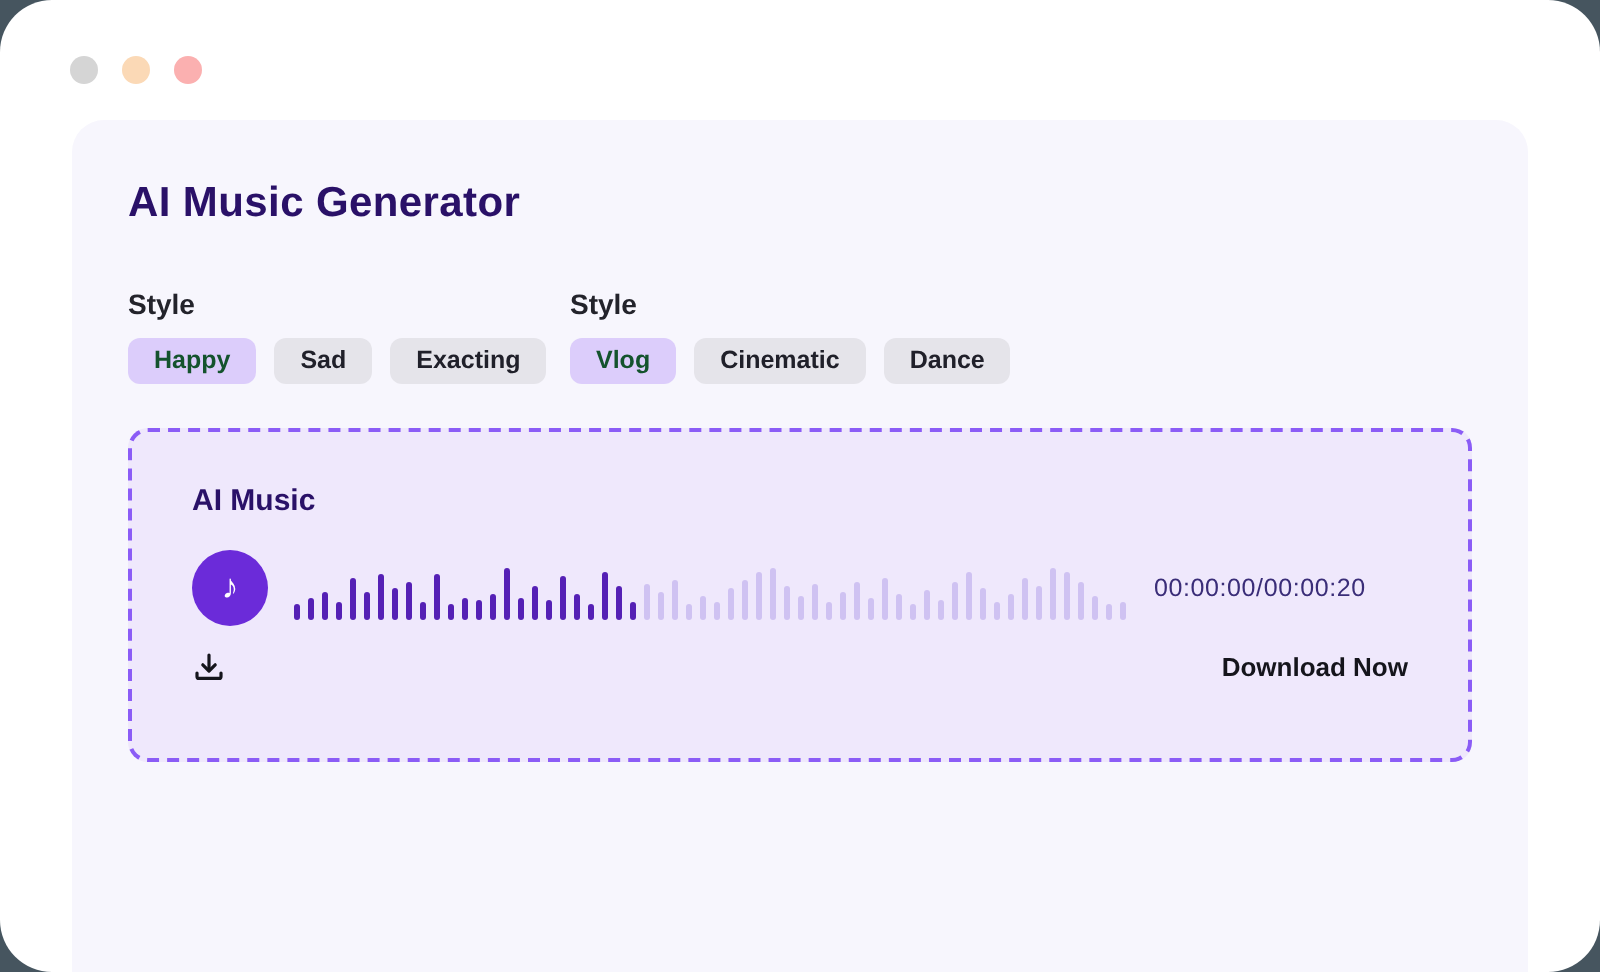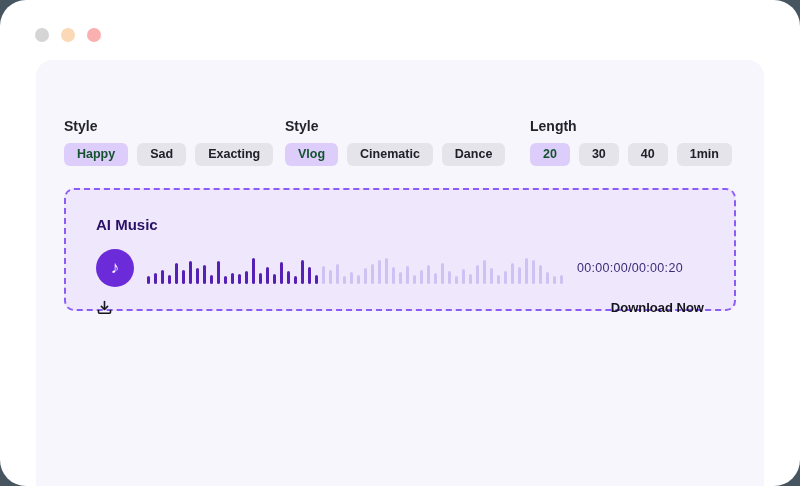--- a/index.html
+++ b/index.html
@@ -46,21 +46,21 @@
   .create-row { text-align:center; margin-top:32px; }
   .create-btn {
     background:#6b2bd9; color:#ffffff;
     font-size:14px; font-weight:bold;
     border:none; border-radius:6px;
     width:180px; padding:8px 0 9px; cursor:pointer;
     font-family:"Liberation Sans", sans-serif;
   }
 
   .ai-panel {
-    margin-top:22px; height:123px; box-sizing:border-box;
+    margin-top:22px; height:167px; box-sizing:border-box;
     border:2px dashed #8b5cf6; border-radius:10px;
     background:#efe8fc;
     padding:26px 30px 0;
   }
   .ai-title { font-size:15px; font-weight:bold; color:#2a1168; }
 
   .player-row { display:flex; align-items:center; margin-top:16px; }
   .note-circle {
     width:38px; height:38px; border-radius:50%;
     background:#6b2bd9; color:#ffffff; flex:0 0 auto;
@@ -85,45 +85,37 @@
 <div class="window">
 
   <div class="dots">
     <span class="dot" style="background: rgb(213, 213, 213);"></span>
     <span class="dot" style="background: rgb(251, 217, 182);"></span>
     <span class="dot" style="background: rgb(251, 176, 176);"></span>
   </div>
 
   <div class="panel">
 
+    <h1 class="page-title">AI Music Generator</h1>
 
     <div class="groups">
       <div class="group-mood">
         <div class="group-label">Style</div>
         <div class="chips">
             <button class="chip selected">Happy</button>
             <button class="chip">Sad</button>
             <button class="chip">Exacting</button>
           </div>
       </div>
       <div class="group-style">
         <div class="group-label">Style</div>
         <div class="chips">
             <button class="chip selected">Vlog</button>
             <button class="chip">Cinematic</button>
             <button class="chip">Dance</button>
-          </div>
-      </div>
-      <div class="group-length">
-        <div class="group-label">Length</div>
-        <div class="chips">
-            <button class="chip selected">20</button>
-            <button class="chip">30</button>
-            <button class="chip">40</button>
-            <button class="chip">1min</button>
           </div>
       </div>
     </div>
 
 
     <div class="ai-panel">
       <div class="ai-title">AI Music</div>
 
       <div class="player-row">
         <div class="note-circle">♪</div>

